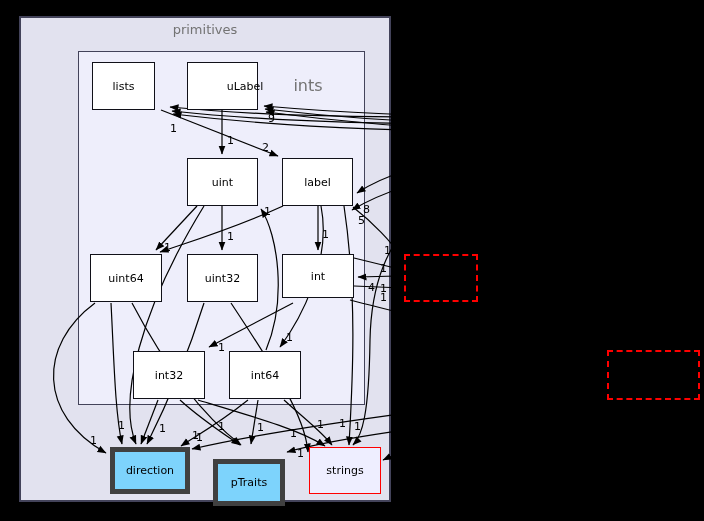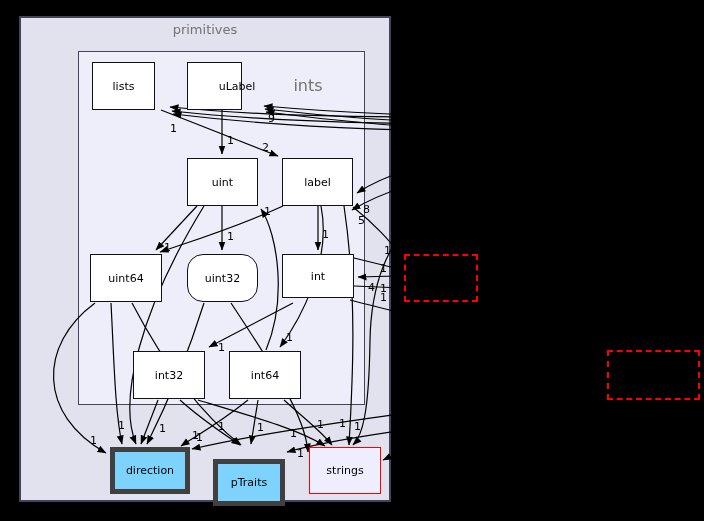--- a/index.html
+++ b/index.html
@@ -107,25 +107,25 @@
         <text x="290" y="437" class="edge-label">1</text>
         <text x="339" y="427" class="edge-label">1</text>
         <text x="354" y="430" class="edge-label">1</text>
         <text x="196" y="441" class="edge-label">1</text>
         <text x="317" y="428" class="edge-label">1</text>
       </g>
   </svg>
 
   <div id="nodes">
       <div class="node inner" style="left: 92px; top: 62px; width: 63px; height: 48px;">lists</div>
-      <div class="node inner" style="left: 187px; top: 62px; width: 55px; height: 48px; padding-left: 45px;">uLabel</div>
+      <div class="node inner" style="left: 187px; top: 62px; width: 71px; height: 48px; padding-left: 45px;">uLabel</div>
       <div class="node inner" style="left: 187px; top: 158px; width: 71px; height: 48px;">uint</div>
       <div class="node inner" style="left: 282px; top: 158px; width: 71px; height: 48px;">label</div>
       <div class="node inner" style="left: 90px; top: 254px; width: 72px; height: 48px;">uint64</div>
-      <div class="node inner" style="left: 187px; top: 254px; width: 71px; height: 48px; border-radius: 16px;">uint32</div>
+      <div class="node inner" style="left: 187px; top: 254px; width: 71px; height: 48px;">uint32</div>
       <div class="node inner" style="left: 282px; top: 254px; width: 72px; height: 44px;">int</div>
       <div class="node inner" style="left: 133px; top: 351px; width: 72px; height: 48px;">int32</div>
       <div class="node inner" style="left: 229px; top: 351px; width: 72px; height: 48px;">int64</div>
       <div class="node outer" style="left: 110px; top: 447px; width: 80px; height: 47px;">direction</div>
       <div class="node outer" style="left: 213px; top: 447px; width: 72px; height: 47px; margin-top: 12px;">pTraits</div>
       <div class="node outer-red" style="left: 309px; top: 447px; width: 72px; height: 47px;">strings</div>
       <div class="node external" style="left: 404px; top: 254px; width: 74px; height: 48px;"></div>
       <div class="node external" style="left: 607px; top: 350px; width: 93px; height: 50px;"></div>
     </div>
 </div>

